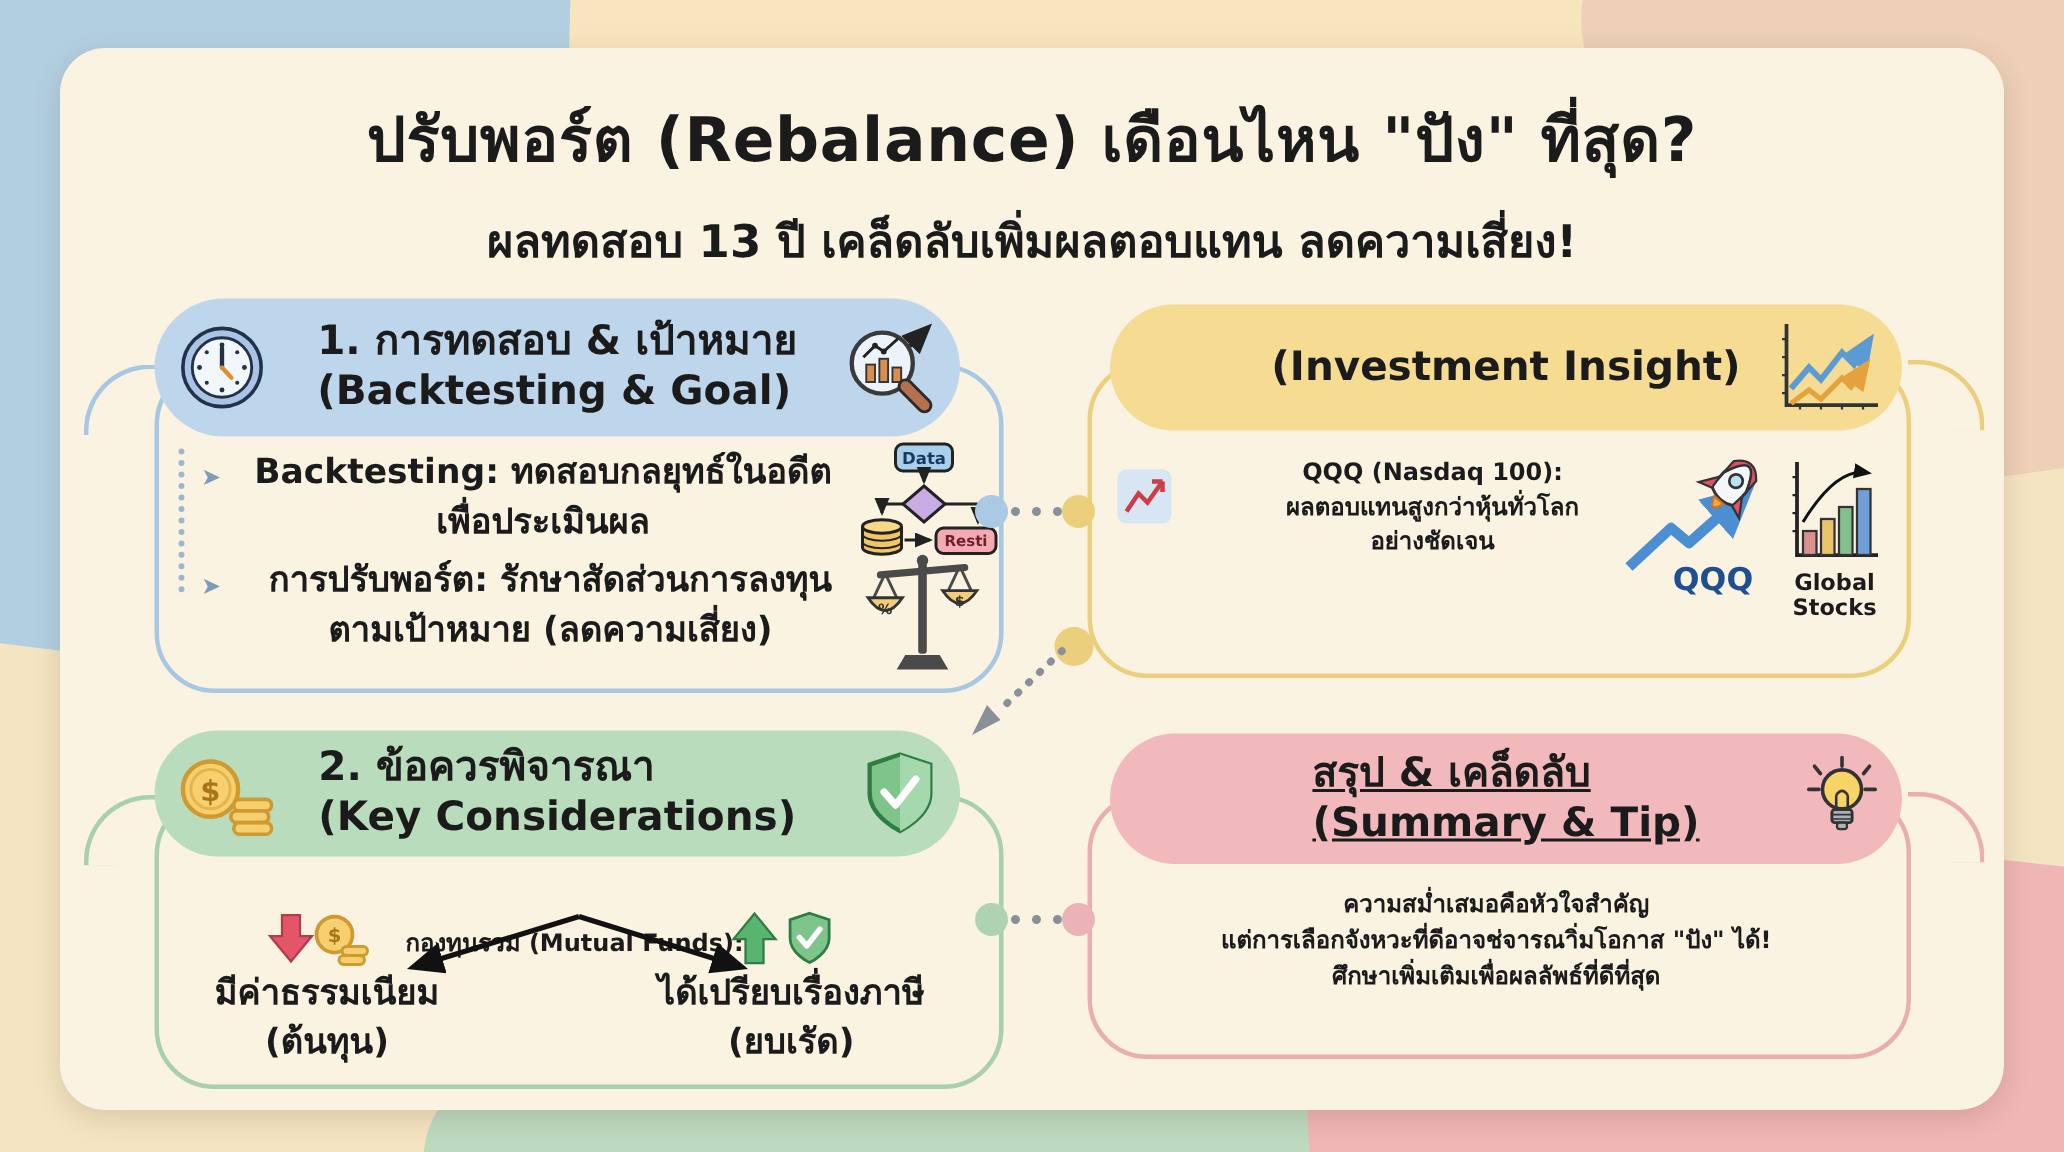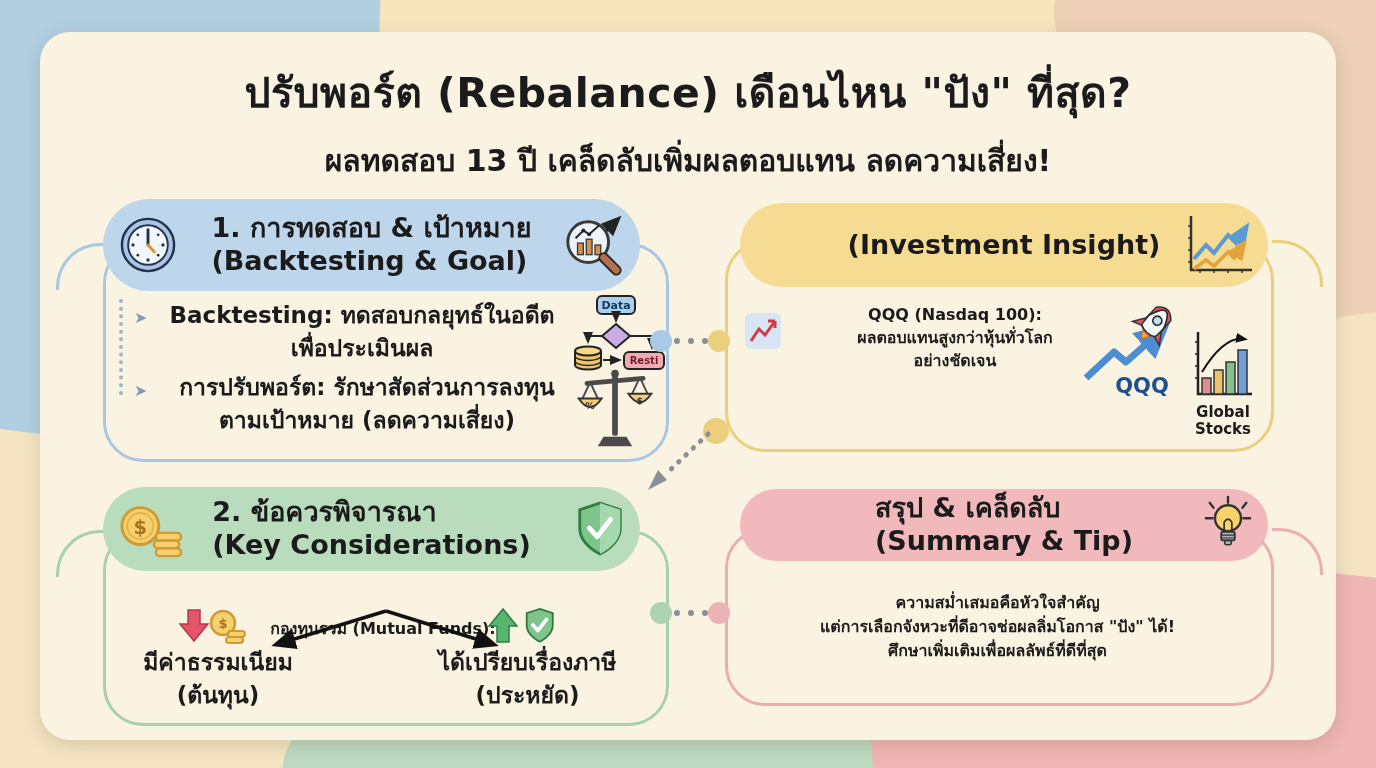--- a/index.html
+++ b/index.html
@@ -22,21 +22,21 @@
   
   .pb{position:absolute;border-radius:40px;border:3px solid;z-index:2;background:transparent;}
   .pb1{left:103px;top:243px;width:560px;height:213px;border-color:#a7c7e2;}
   .pb2{left:725px;top:240px;width:543px;height:206px;border-color:#eccf7d;}
   .pb3{left:103px;top:530px;width:560px;height:190px;border-color:#a8d0ad;}
   .pb4{left:725px;top:528px;width:543px;height:172px;border-color:#e8aeb1;}
   .hdr{position:absolute;display:flex;align-items:center;justify-content:center;z-index:3;border-radius:46px;}
   .hdr1{left:103px;top:199px;width:537px;height:92px;background:#bed6ec;}
   .hdr2{left:740px;top:203px;width:528px;height:84px;background:#f6dc92;}
   .hdr3{left:103px;top:487px;width:537px;height:84px;background:#b9dcbd;}
-  .hdr4{left:740px;top:489px;width:528px;height:72px;background:#f2b9bc;}
+  .hdr4{left:740px;top:489px;width:528px;height:87px;background:#f2b9bc;text-decoration:underline;}
   .ht{font-size:27px;font-weight:700;line-height:1.22;}
   .hico-l{position:absolute;left:16px;top:50%;transform:translateY(-50%);}
   .hico-r{position:absolute;right:14px;top:50%;transform:translateY(-50%);}
   
   .pre{white-space:pre-line;text-align:center;}
   .bt{font-size:23px;font-weight:700;line-height:1.42;z-index:3;}
   .bt2{font-size:16px;font-weight:700;line-height:1.45;z-index:3;}
   .ctr{text-align:center;}
   .marker{color:#7e9cba;font-size:16px;z-index:3;}
   .dotline{border-left:4px dotted #9db6cc;z-index:3;}
@@ -195,21 +195,21 @@
         <path d="M2,24 Q12,-4 22,24 L22,36 Q12,42 2,36 Z" fill="#f4f7fa" stroke="#333" stroke-width="2"></path>
         <path d="M2,24 Q12,-4 22,24 L22,14 Q12,2 2,14 Z" fill="#e05263" stroke="#333" stroke-width="1.5"></path>
         <circle cx="12" cy="23" r="4.5" fill="#bfe0f0" stroke="#333" stroke-width="1.8"></circle>
         <path d="M2,28 L-6,40 L3,37 Z" fill="#e05263" stroke="#333" stroke-width="1.5"></path>
         <path d="M22,28 L30,40 L21,37 Z" fill="#e05263" stroke="#333" stroke-width="1.5"></path>
         <path d="M8,40 Q12,52 16,40 Z" fill="#f2a93b" stroke="#d2722a" stroke-width="1.5"></path>
       </g>
       <text x="62" y="97" font-size="21" font-weight="bold" text-anchor="middle" fill="#1e4f8e">QQQ</text>
     </svg>
   </div>
-  <div class="abs" style="left:1188px;top:328px;width:70px;z-index:3;">
+  <div class="abs" style="left:1188px;top:304px;width:70px;z-index:3;">
     <svg width="66" height="74" viewBox="0 0 66 74" style="margin:0 auto;">
       <defs>
           <marker id="kh" markerWidth="7" markerHeight="7" refX="4" refY="2.5" orient="auto">
             <path d="M0,0 L6,2.5 L0,5 z" fill="#111"></path>
           </marker>
         </defs>
       <path d="M8,4 L8,66 L62,66" fill="none" stroke="#222" stroke-width="2.5"></path>
       <path d="M5,14 h3 M5,26 h3 M5,38 h3 M5,50 h3" stroke="#222" stroke-width="1.5"></path>
       <rect x="12" y="50" width="9" height="16" fill="#dc8f8f" stroke="#333" stroke-width="1.5"></rect>
       <rect x="24" y="42" width="9" height="24" fill="#eac36d" stroke="#333" stroke-width="1.5"></rect>
@@ -272,42 +272,42 @@
   <div class="abs" style="left:487px;top:604px;z-index:3;">
     <svg width="68" height="42" viewBox="0 0 68 42">
       <polygon points="10,38 22,38 22,22 30,22 16,5 2,22 10,22" fill="#58b46e" stroke="#2f7d45" stroke-width="1.5"></polygon>
       <g transform="translate(36,3) scale(0.62)">
         <path d="M27,3 L48,10 L48,30 C48,46 27,56 27,56 C27,56 6,46 6,30 L6,10 Z" fill="#7fc48a" stroke="#2e7d45" stroke-width="3"></path>
         <polyline points="16,29 24,38 38,20" fill="none" stroke="#ffffff" stroke-width="6" stroke-linecap="round" stroke-linejoin="round"></polyline>
       </g>
     </svg>
   </div>
   <div class="abs bt pre ctr" style="left:405px;top:646px;width:245px;">ได้เปรียบเรื่องภาษี
-(ประหยัด)</div>
+(ยบเรัด)</div>
 
   <div class="pb pb4"></div>
   <div class="hook" style="left:1272px;top:528px;width:48px;height:44px;border-right:3px solid #e8aeb1;border-top:3px solid #e8aeb1;border-top-right-radius:44px;"></div>
   <div class="hdr hdr4">
     <div class="ht">
       <div>สรุป &amp; เคล็ดลับ</div>
       <div>(Summary &amp; Tip)</div>
     </div>
     <span class="hico-r">
       <svg width="52" height="60" viewBox="0 0 54 62">
         <path d="M27,2 L27,8 M8,8 L12,13 M46,8 L42,13 M4,24 L11,24 M50,24 L43,24" stroke="#333" stroke-width="2.5" stroke-linecap="round"></path>
         <circle cx="27" cy="24" r="13.5" fill="#f7d368" stroke="#333" stroke-width="2.5"></circle>
         <path d="M23,28 Q27,22 31,28 M23,28 L23,37 M31,28 L31,37" fill="none" stroke="#333" stroke-width="1.8"></path>
         <rect x="20" y="38" width="14" height="9" rx="2" fill="#aab1b7" stroke="#333" stroke-width="2"></rect>
         <path d="M20,41.5 h14 M20,44.5 h14" stroke="#333" stroke-width="1.2"></path>
         <rect x="23.5" y="47" width="7" height="4.5" rx="2" fill="#aab1b7" stroke="#333" stroke-width="1.5"></rect>
       </svg>
     </span>
   </div>
   <div class="abs bt2 pre ctr" style="left:740px;top:591px;width:515px;line-height:1.5;">ความสม่ำเสมอคือหัวใจสำคัญ
-แต่การเลือกจังหวะที่ดีอาจช่อผลลิ่มโอกาส "ปัง" ได้!
+แต่การเลือกจังหวะที่ดีอาจช่จารณาิ่มโอกาส "ปัง" ได้!
 ศึกษาเพิ่มเติมเพื่อผลลัพธ์ที่ดีที่สุด</div>
 
   <div class="cdot" style="left:650px;top:330px;width:22px;height:22px;background:#a9c9e5;"></div>
   <div class="abs dotlink" style="left:674px;top:338px;width:34px;"></div>
   <div class="cdot" style="left:708px;top:330px;width:22px;height:22px;background:#eccf7d;"></div>
   <div class="cdot" style="left:703px;top:418px;width:26px;height:26px;background:#eccf7d;"></div>
   <div class="abs" style="left:638px;top:428px;z-index:4;">
     <svg width="84" height="68" viewBox="0 0 84 68">
       <path d="M70,6 L30,44" stroke="#8a9099" stroke-width="5" stroke-linecap="round" stroke-dasharray="0.5 9.5" fill="none"></path>
       <polygon points="10,62 29,52 20,42" fill="#8a9099"></polygon>

